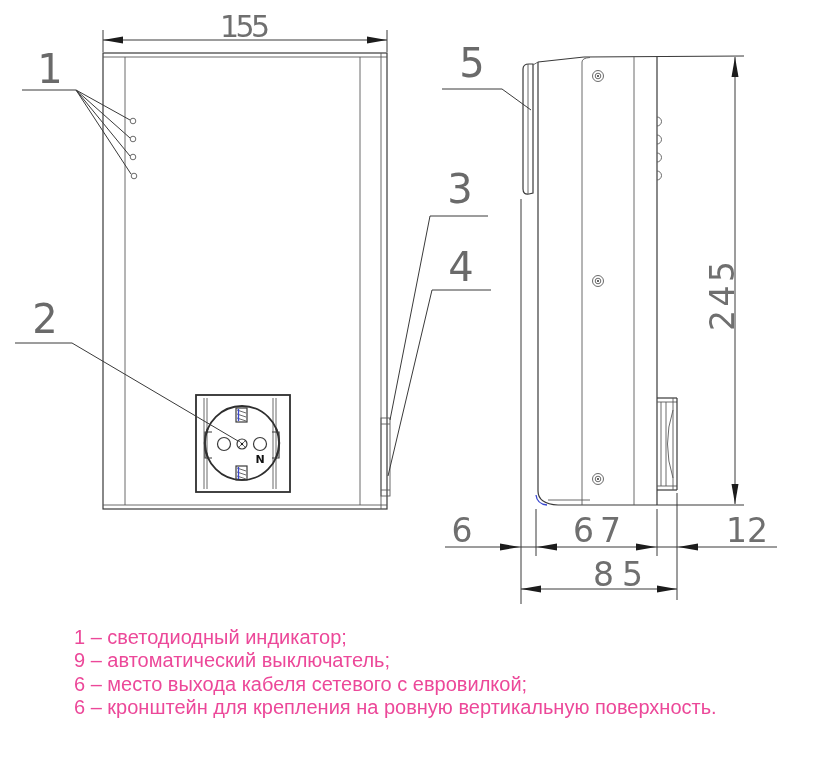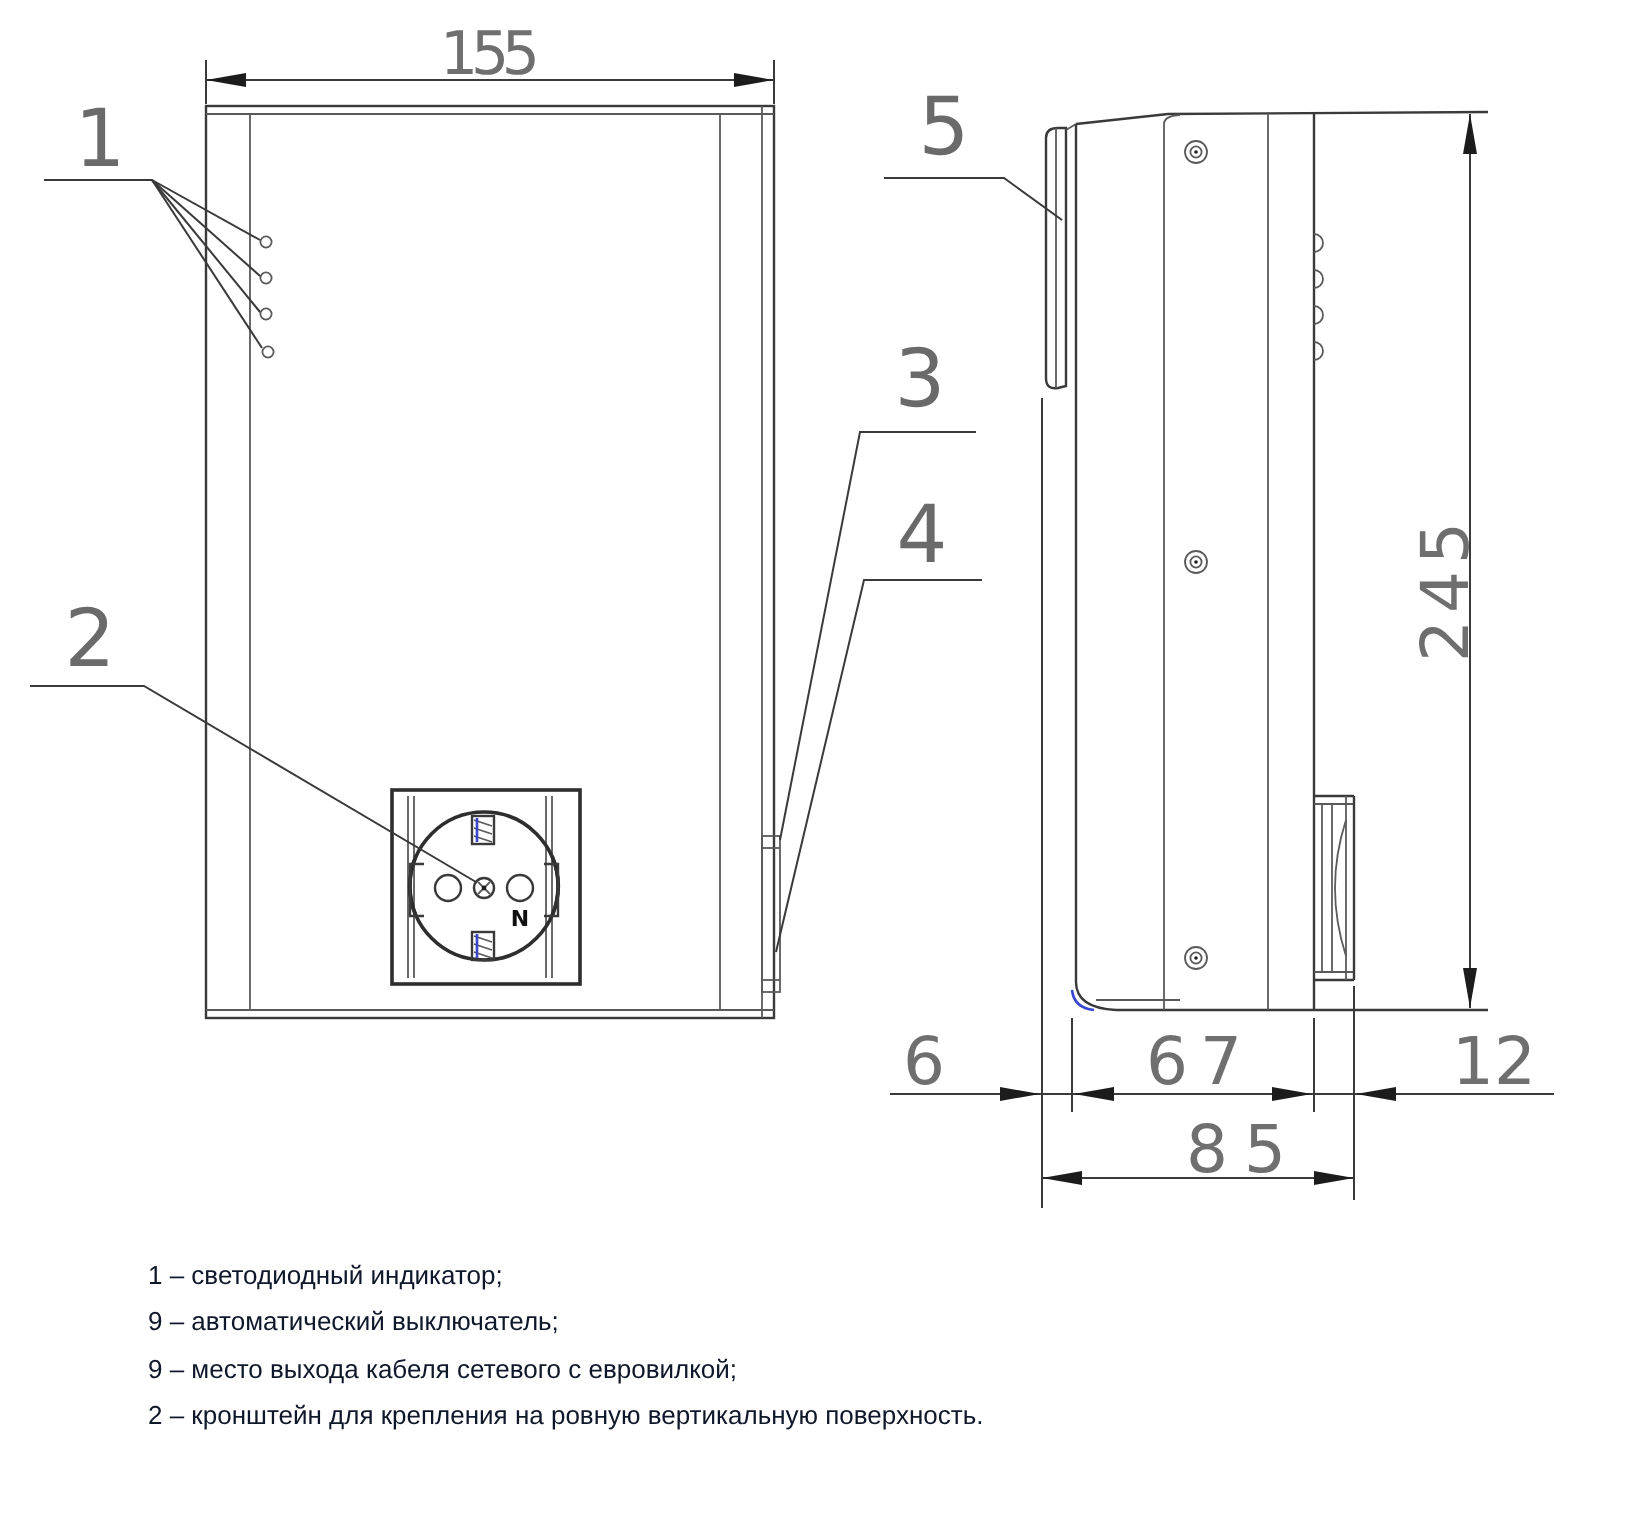--- a/index.html
+++ b/index.html
@@ -10,22 +10,22 @@
   .lw-thin{stroke:#5a5a5a;stroke-width:0.9;fill:none;}
   .lw-bold{stroke:#2e2e2e;stroke-width:1.8;fill:none;}
   .dimline{stroke:#3a3a3a;stroke-width:1;fill:none;}
   .leader{stroke:#3a3a3a;stroke-width:1;fill:none;}
   .arrow{fill:#1c1c1c;stroke:none;}
   .blue{stroke:#3947d0;stroke-width:1.3;fill:none;}
   .dimtext{font-family:"DejaVu Sans",sans-serif;fill:#6f6f6f;font-size:33px;}
   .dimtext-sm{font-family:"DejaVu Sans",sans-serif;fill:#6f6f6f;font-size:30px;}
   .callout{font-family:"DejaVu Sans",sans-serif;fill:#6a6a6a;font-size:40px;}
   .nlabel{font-family:"DejaVu Sans",sans-serif;fill:#111;font-size:11px;font-weight:bold;}
-  .legend{position:absolute;left:74px;top:626px;width:700px;color:#0f172a;
-          font-size:13px;line-height:23.4px;white-space:nowrap;}
+  .legend{position:absolute;left:74px;top:626px;width:700px;color:#ec4899;
+          font-size:20px;line-height:23.4px;white-space:nowrap;}
 </style>
 </head>
 <body>
 
 <div class="stage">
 
   <svg width="814" height="615" viewBox="0 0 814 615">
 
     <g>
       <rect class="lw" x="103" y="53" width="284" height="456"></rect>
@@ -187,17 +187,17 @@
       <text class="callout" x="45" y="333" text-anchor="middle">2</text>
       <text class="callout" x="460" y="203" text-anchor="middle">3</text>
       <text class="callout" x="461" y="281" text-anchor="middle">4</text>
       <text class="callout" x="472" y="77" text-anchor="middle">5</text>
     </g>
   </svg>
 
   <div class="legend">
     <div>1 – светодиодный индикатор;</div>
     <div>9 – автоматический выключатель;</div>
-    <div>9 – место выхода кабеля сетевого с евровилкой;</div>
-    <div>2 – кронштейн для крепления на ровную вертикальную поверхность.</div>
+    <div>6 – место выхода кабеля сетевого с евровилкой;</div>
+    <div>6 – кронштейн для крепления на ровную вертикальную поверхность.</div>
   </div>
 
 </div>
 
 </body></html>

